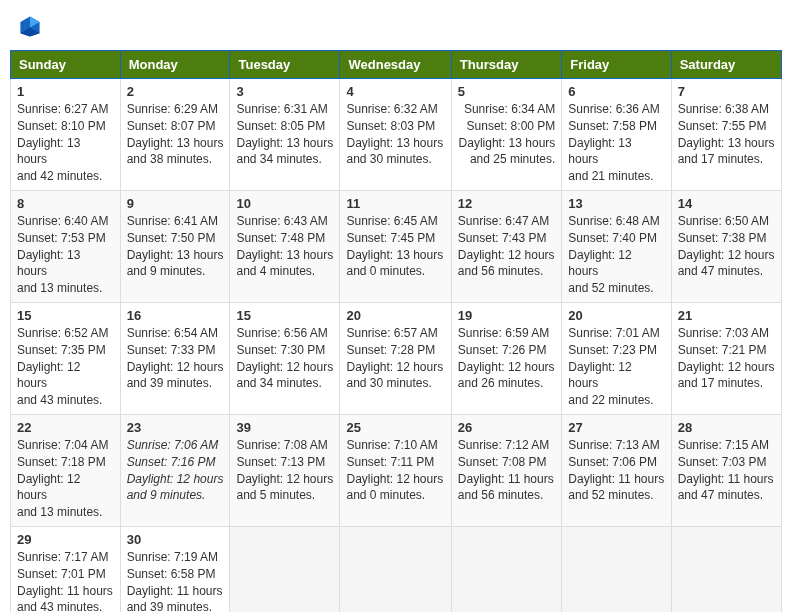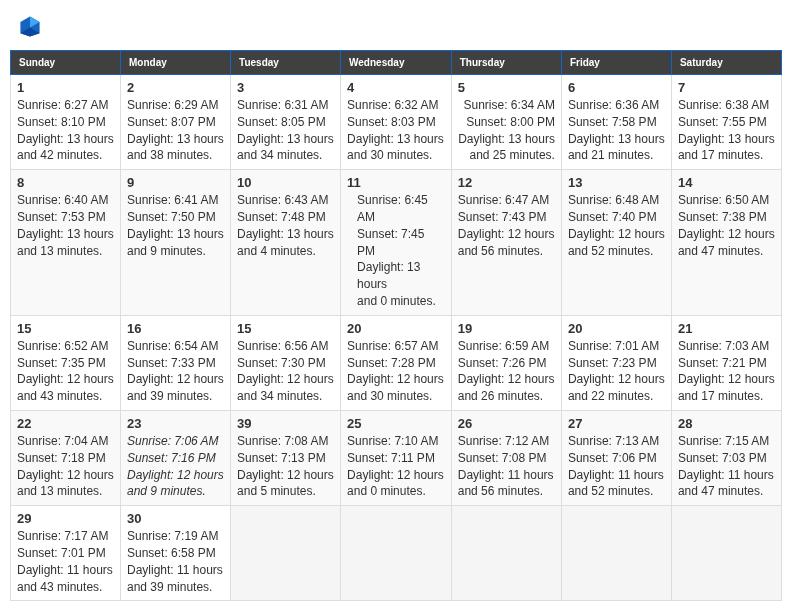--- a/index.html
+++ b/index.html
@@ -52,23 +52,23 @@
     .location {
       font-size: 14px;
       color: #555;
     }
     .calendar {
       width: 100%;
       border-collapse: collapse;
       border: 1px solid #ccc;
     }
     .calendar th {
-      background-color: #404040;
+      background-color: #4d7c0f;
       color: #fff;
-      font-size: 10px;
+      font-size: 13px;
       font-weight: bold;
       padding: 6px 8px;
       text-align: left;
       border: 1px solid #1565C0;
       margin-top: 24px;
     }
     .calendar td {
       vertical-align: top;
       padding: 5px 6px;
       font-size: 10.5px;
@@ -201,21 +201,21 @@
         </td>
         <td>
           <span class="day-number">10</span>
           <div class="day-info" style="white-space: pre-line;">Sunrise: 6:43 AM
 Sunset: 7:48 PM
 Daylight: 13 hours
 and 4 minutes.</div>
         </td>
         <td>
           <span class="day-number">11</span>
-          <div class="day-info" style="white-space: pre-line; margin-left: 10px;">Sunrise: 6:45 AM
+          <div class="day-info" style="white-space: pre-line;">Sunrise: 6:45 AM
 Sunset: 7:45 PM
 Daylight: 13 hours
 and 0 minutes.</div>
         </td>
         <td>
           <span class="day-number">12</span>
           <div class="day-info" style="white-space: pre-line;">Sunrise: 6:47 AM
 Sunset: 7:43 PM
 Daylight: 12 hours
 and 56 minutes.</div>

